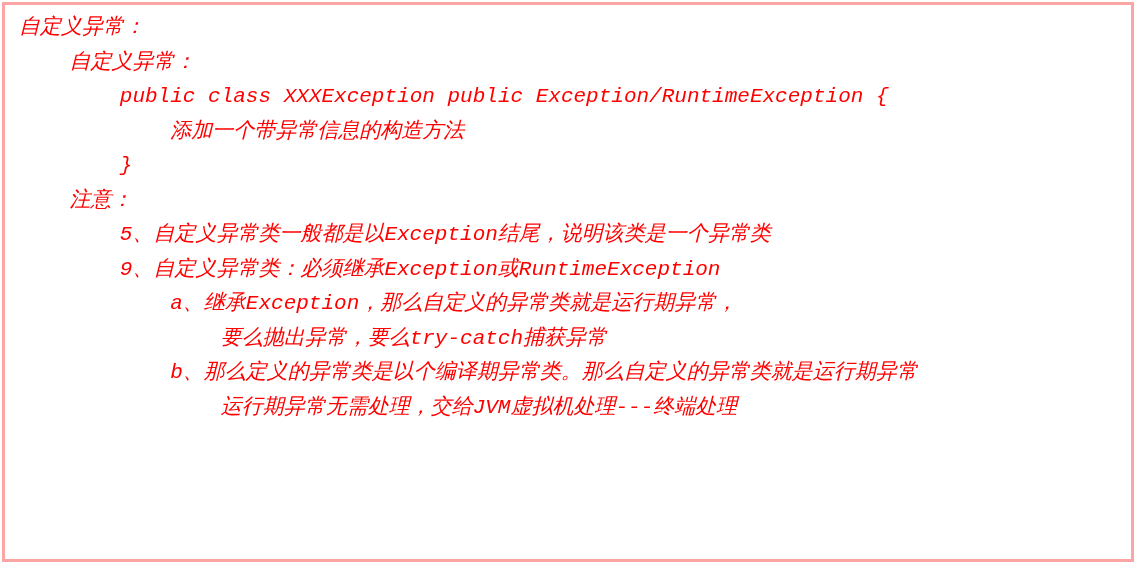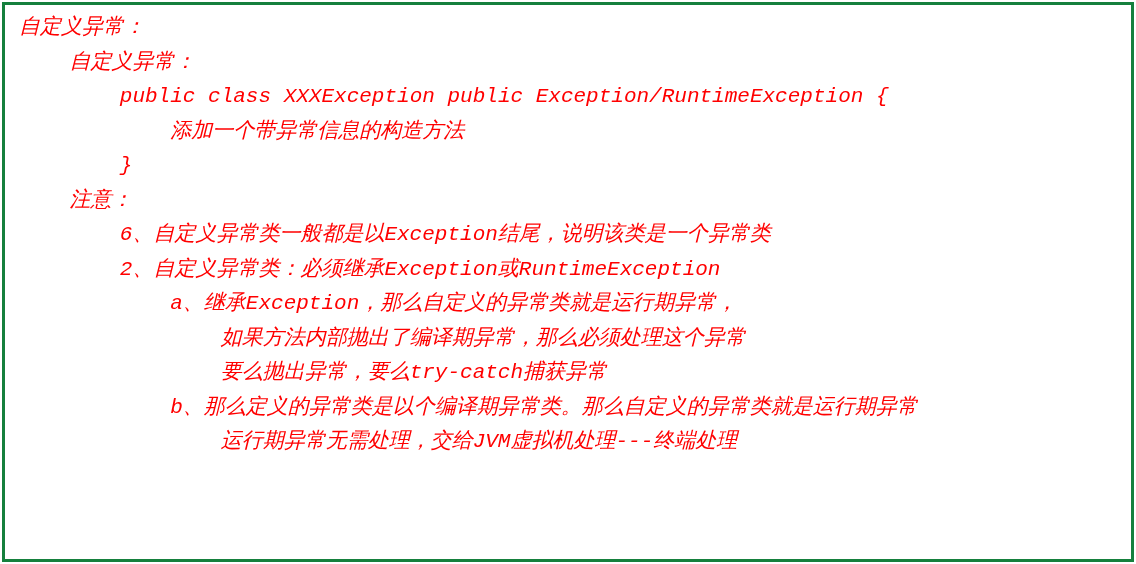--- a/index.html
+++ b/index.html
@@ -7,21 +7,21 @@
       padding: 0;
       box-sizing: border-box;
     }
     body {
       background: #ffffff;
       padding: 2px;
       width: 1136px;
       height: 564px;
     }
     .container {
-      border: 3px solid #15803d;
+      border: 3px solid #fca5a5;
       background: #ffffff;
       width: 100%;
       height: 100%;
       padding: 6px 14px;
     }
     .line {
       color: #ff0000;
       font-family: "Courier New", "Microsoft YaHei", "SimSun", monospace;
       font-style: italic;
       font-size: 21px;
@@ -33,20 +33,19 @@
 </head>
 <body>
 
 <div class="container">
   <div class="line">自定义异常：</div>
   <div class="line">    自定义异常：</div>
   <div class="line">        public class XXXException public Exception/RuntimeException {</div>
   <div class="line">            添加一个带异常信息的构造方法</div>
   <div class="line">        }</div>
   <div class="line">    注意：</div>
-  <div class="line">        6、自定义异常类一般都是以Exception结尾，说明该类是一个异常类</div>
-  <div class="line">        2、自定义异常类：必须继承Exception或RuntimeException</div>
+  <div class="line">        5、自定义异常类一般都是以Exception结尾，说明该类是一个异常类</div>
+  <div class="line">        9、自定义异常类：必须继承Exception或RuntimeException</div>
   <div class="line">            a、继承Exception，那么自定义的异常类就是运行期异常，</div>
-  <div class="line">                如果方法内部抛出了编译期异常，那么必须处理这个异常</div>
   <div class="line">                要么抛出异常，要么try-catch捕获异常</div>
   <div class="line">            b、那么定义的异常类是以个编译期异常类。那么自定义的异常类就是运行期异常</div>
   <div class="line">                运行期异常无需处理，交给JVM虚拟机处理---终端处理</div>
 </div>
 
 </body></html>

